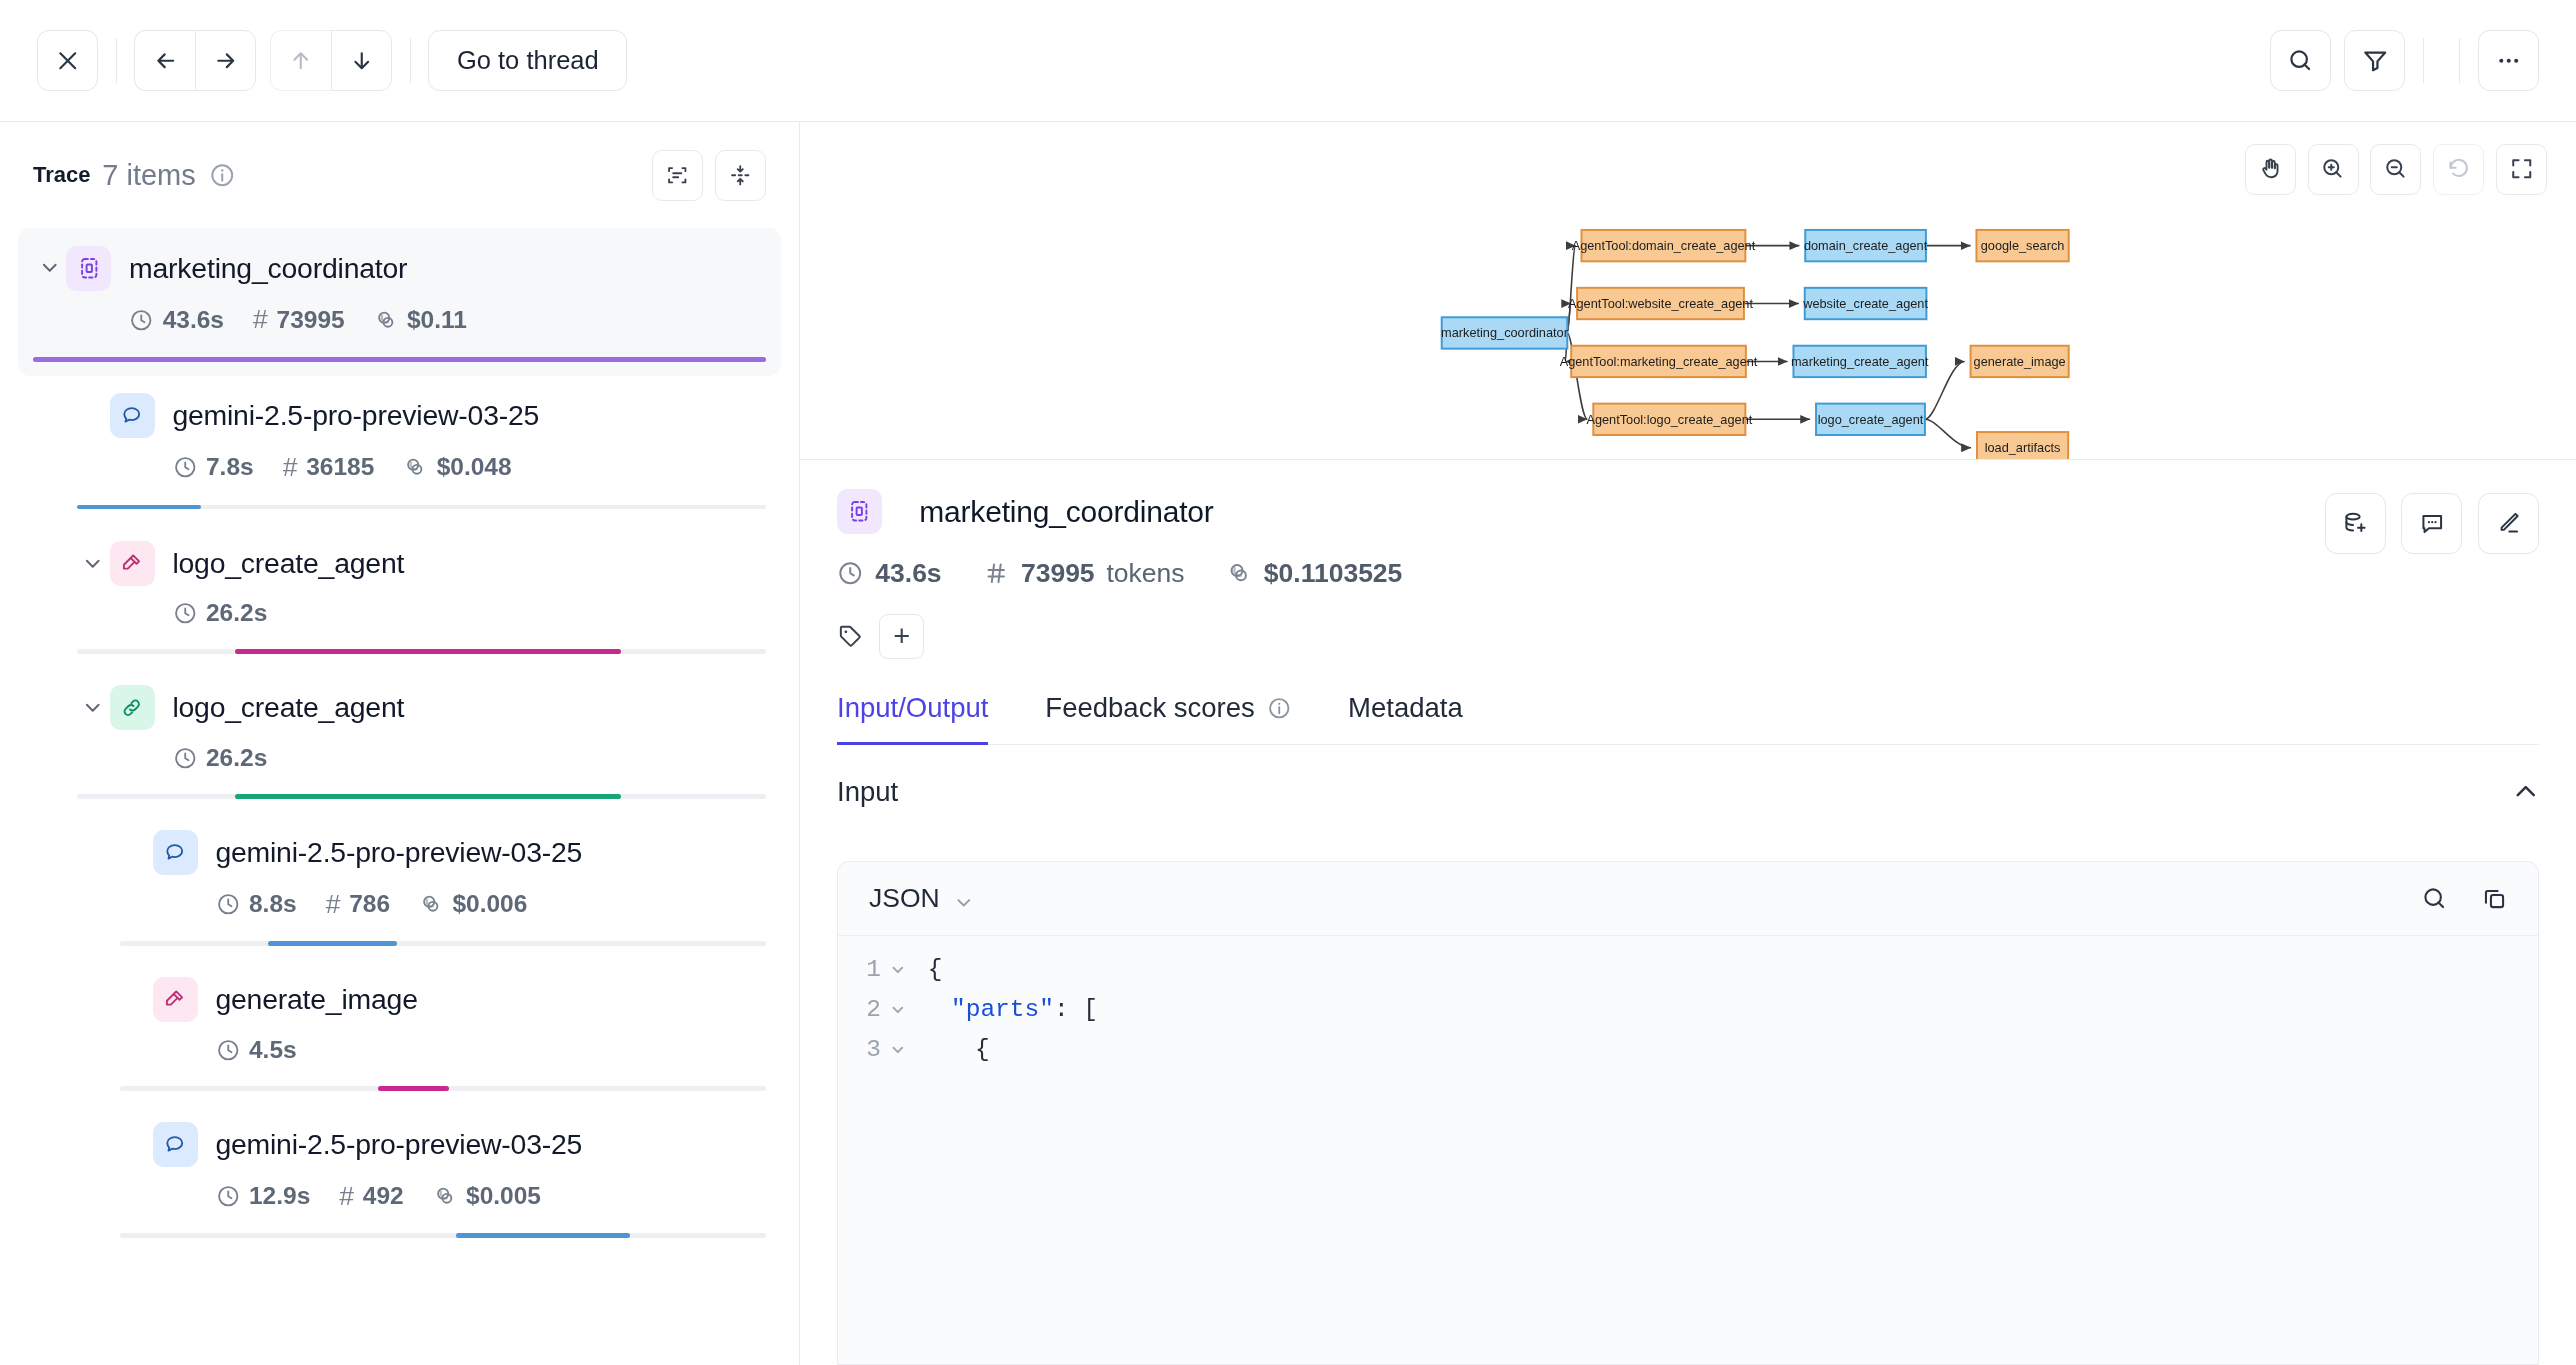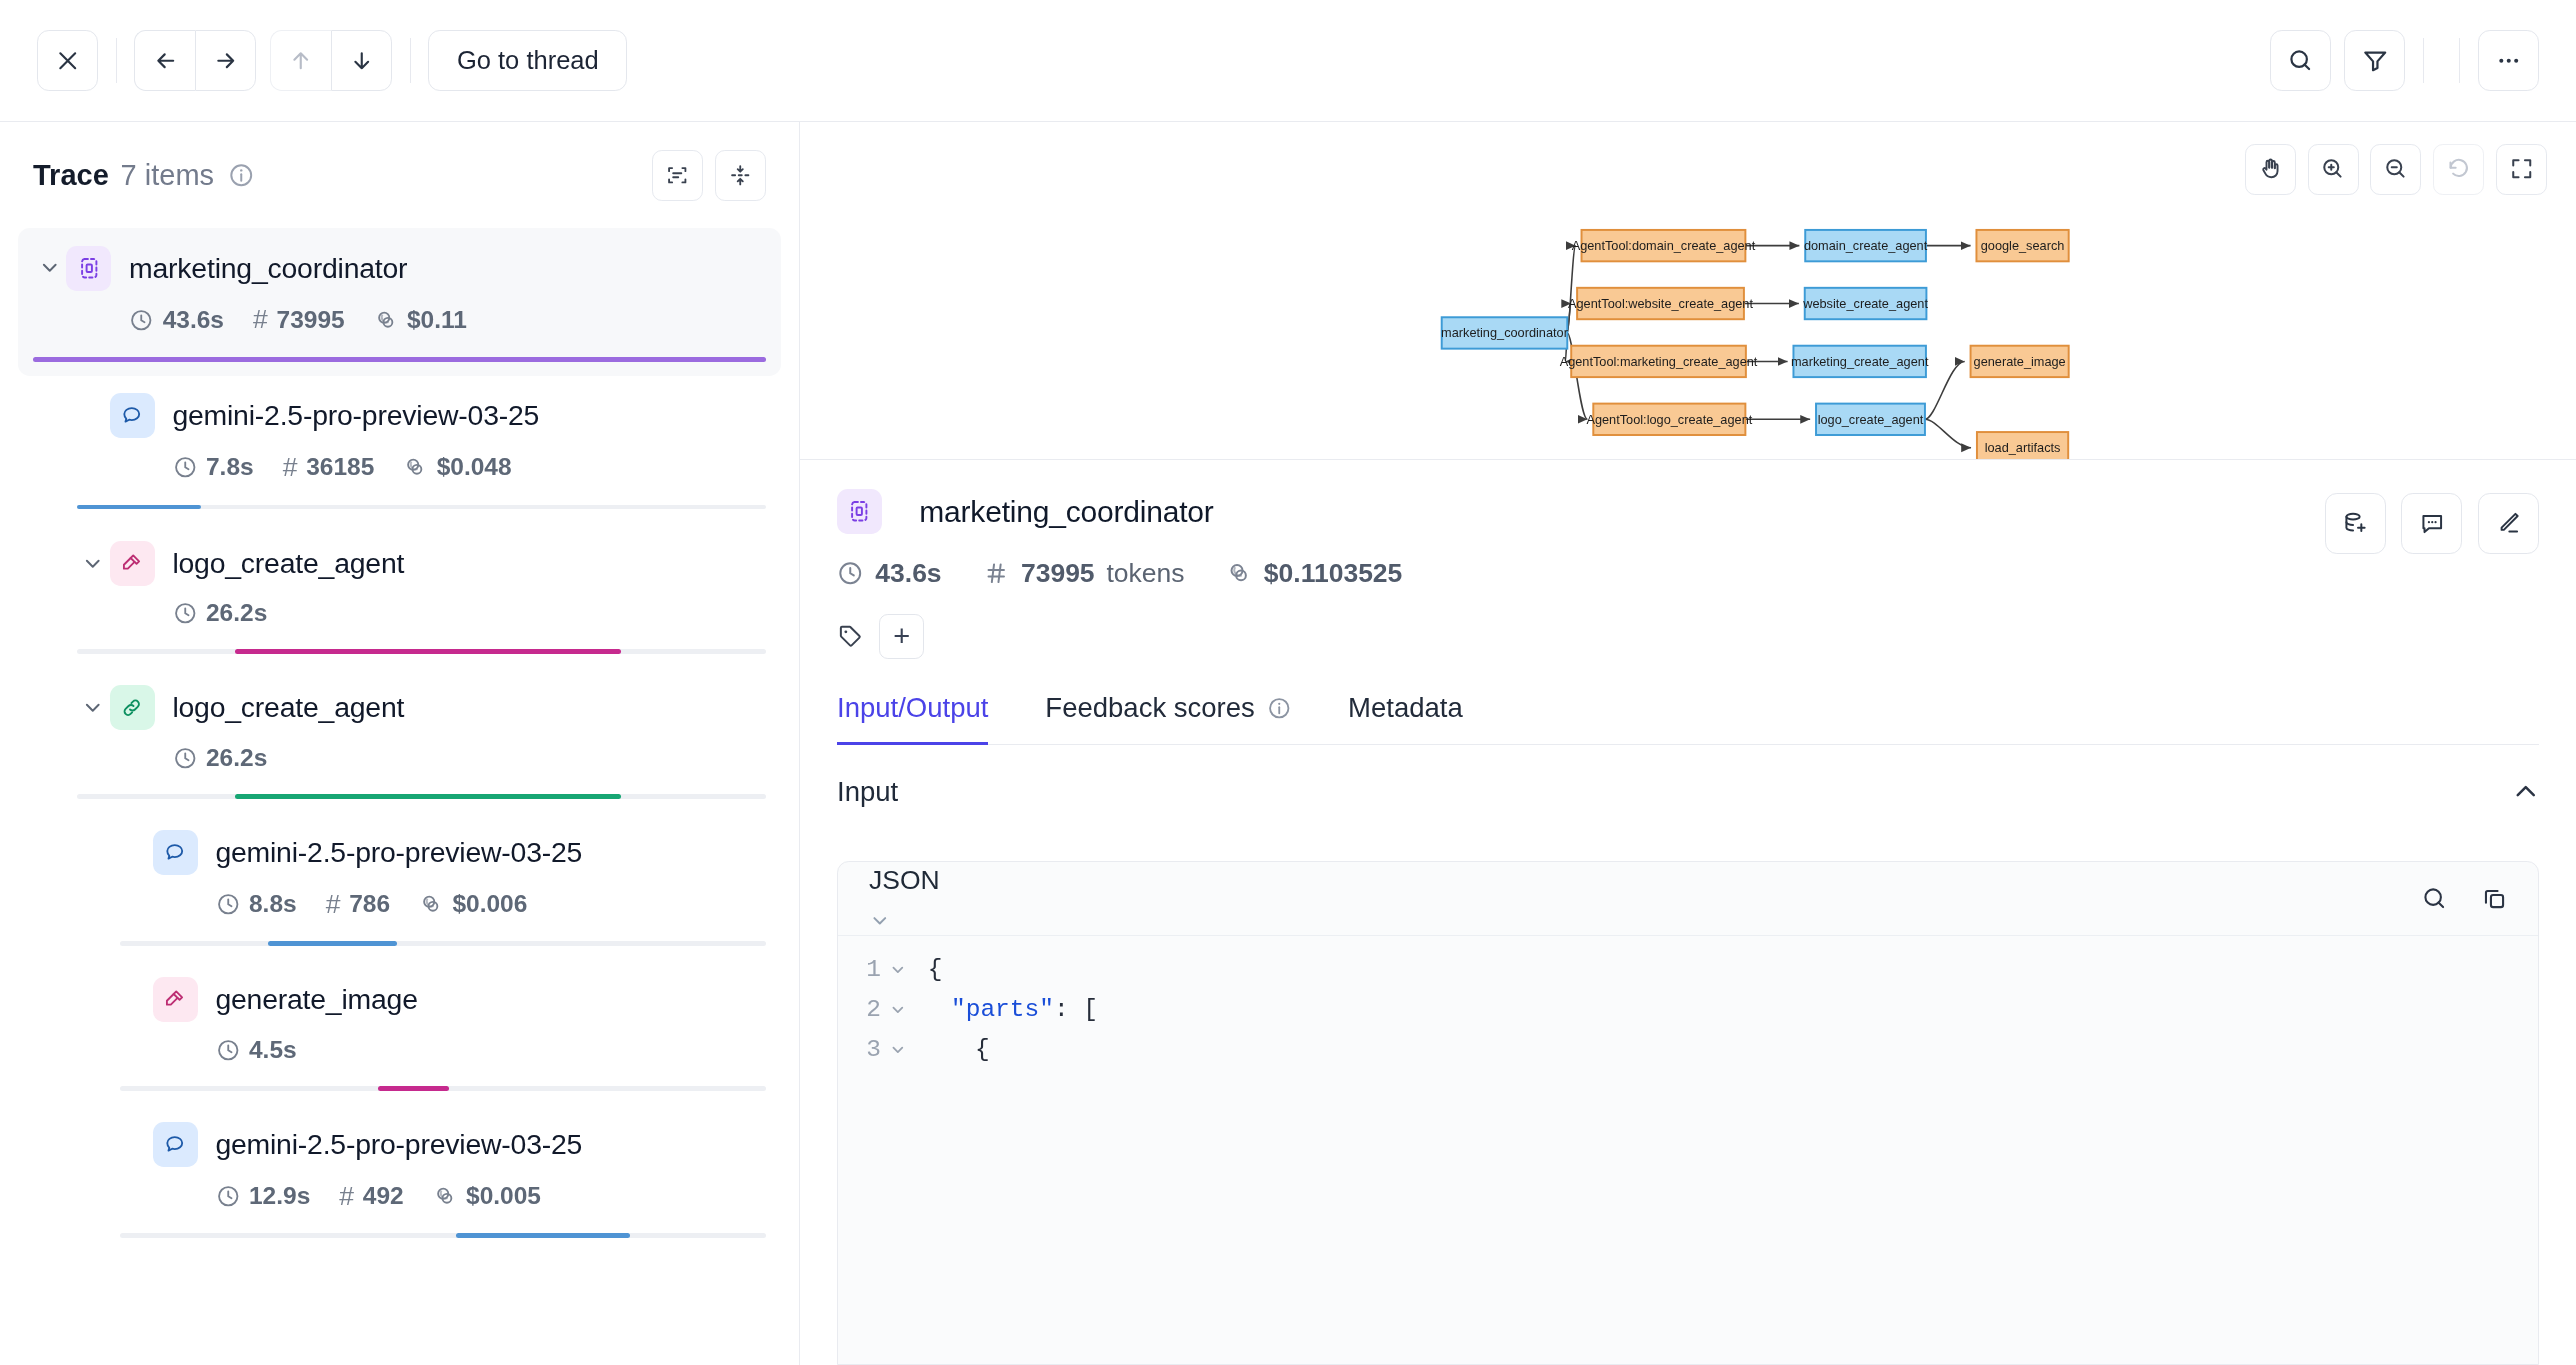--- a/index.html
+++ b/index.html
@@ -55,21 +55,21 @@
   .sidebar {
     width: 800px; flex: 0 0 800px;
     border-right: 1px solid #e9ebf0;
     display: flex; flex-direction: column; min-height: 0;
     background: #fff;
   }
   .sidebar-head {
     height: 106px; flex: 0 0 106px;
     display: flex; align-items: center; padding: 0 33px;
   }
-  .trace-title { font-size: 29px; font-weight: bold; color: #141c2b; }
+  .trace-title { font-size: 22px; font-weight: bold; color: #141c2b; }
   .trace-count { font-size: 29px; color: #737b8c; margin-left: 11.8px; }
   .info-ic { margin-left: 13.7px; color: #9aa1af; display: flex; }
   .sidebar-head-actions { margin-left: auto; display: flex; gap: 11.8px; }
   .sm-iconbtn {
     width: 51px; height: 51px; border: 1px solid #e6e9ef; border-radius: 9.8px;
     background: #fff; display: flex; align-items: center; justify-content: center;
     color: #39414f; cursor: pointer;
   }
 
   .tree { flex: 1; overflow: hidden; padding: 0 17.7px; }
@@ -143,21 +143,21 @@
 
   .io-section { margin-top: 0; flex: 1; min-height: 0; display: flex; flex-direction: column; gap: 22px; }
   .io-head { height: 94px; display: flex; align-items: center; }
   .io-label { font-size: 27.5px; color: #202a39; }
   .io-collapse { margin-left: auto; color: #2b3444; display: flex; cursor: pointer; }
   .code-card {
     flex: 1; min-height: 0; border: 1px solid #e9ebf0; border-radius: 11.8px 11.8px 0 0;
     background: #fafbfc; overflow: hidden; display: flex; flex-direction: column;
   }
   .code-head { height: 73px; display: flex; align-items: center; padding: 0 31px; }
-  .fmt-select { display: flex; align-items: flex-start; gap: 13.7px; font-size: 26.5px; color: #1f2937; cursor: pointer; flex-direction: column; }
+  .fmt-select { display: flex; align-items: flex-end; gap: 13.7px; font-size: 26.5px; color: #1f2937; cursor: pointer; }
   .code-head-actions { margin-left: auto; display: flex; gap: 33px; color: #2b3444; }
   .code-body {
     flex: 1; min-height: 0; background: #fafbfc; border-top: 1px solid #eceff3;
     padding: 13.7px 0 0 0; overflow: hidden;
   }
   .code-line { display: flex; align-items: center; height: 40px; font-family: "Liberation Mono", monospace; font-size: 24.5px; }
   .ln { width: 43px; text-align: right; color: #9aa3b0; flex: 0 0 43px; }
   .lfold { width: 33px; display: flex; align-items: center; justify-content: center; color: #9aa3b0; flex: 0 0 33px; }
   .ctext { white-space: pre; color: #262d3a; }
   .ckey { color: #1a4ed8; }

